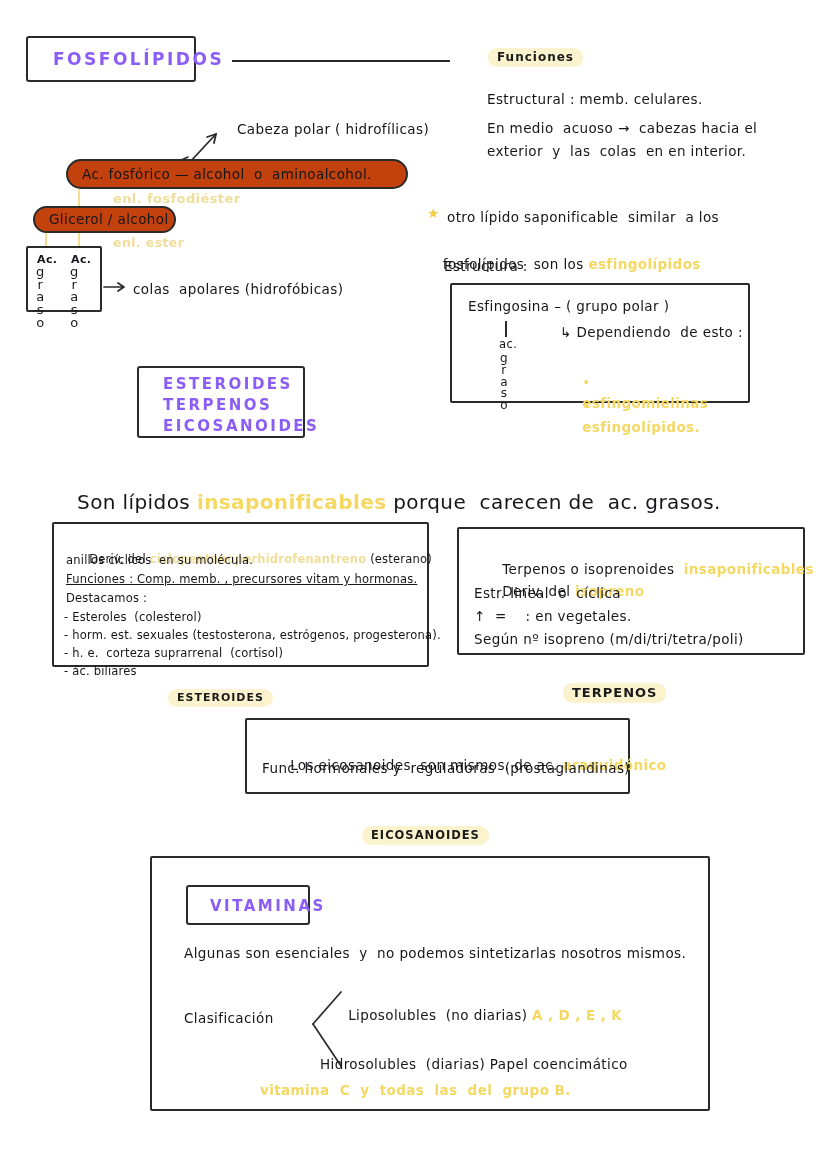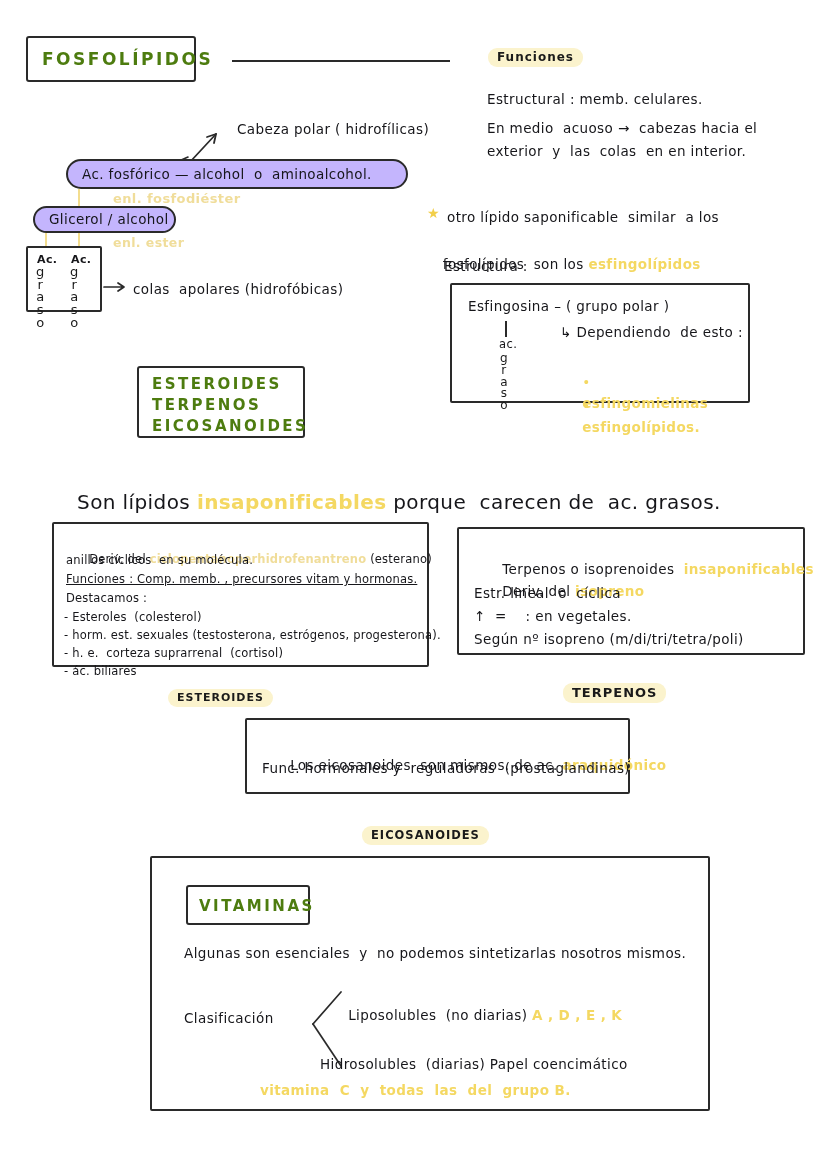--- a/index.html
+++ b/index.html
@@ -45,23 +45,24 @@
   }
   .yellow-word {
     color: #f4d862;
     font-weight: 600;
   }
   .yellow-faint {
     color: #f0dd9a;
     font-weight: 600;
   }
   .title-yellow {
-    color: #4d7c0f;
+    color: #8b5cf6;
     font-weight: 700;
     letter-spacing: 2.5px;
+    margin-left: 11px;
   }
 
   
   .boxcard {
     position: absolute;
     background: #fff;
     border: 2px solid #2a2a2a;
     border-radius: 3px;
     box-sizing: border-box;
   }
@@ -84,21 +85,21 @@
     border-radius: 2px;
     background: #fff;
     box-sizing: border-box;
   }
 
   
   .pill {
     position: absolute;
     border: 2px solid #2a2a2a;
     border-radius: 26px;
-    background: #c4b5fd;
+    background: #c2410c;
     box-sizing: border-box;
     display: flex;
     align-items: center;
     padding-left: 14px;
   }
 
   
   .vstack {
     display: inline-block;
     text-align: center;

